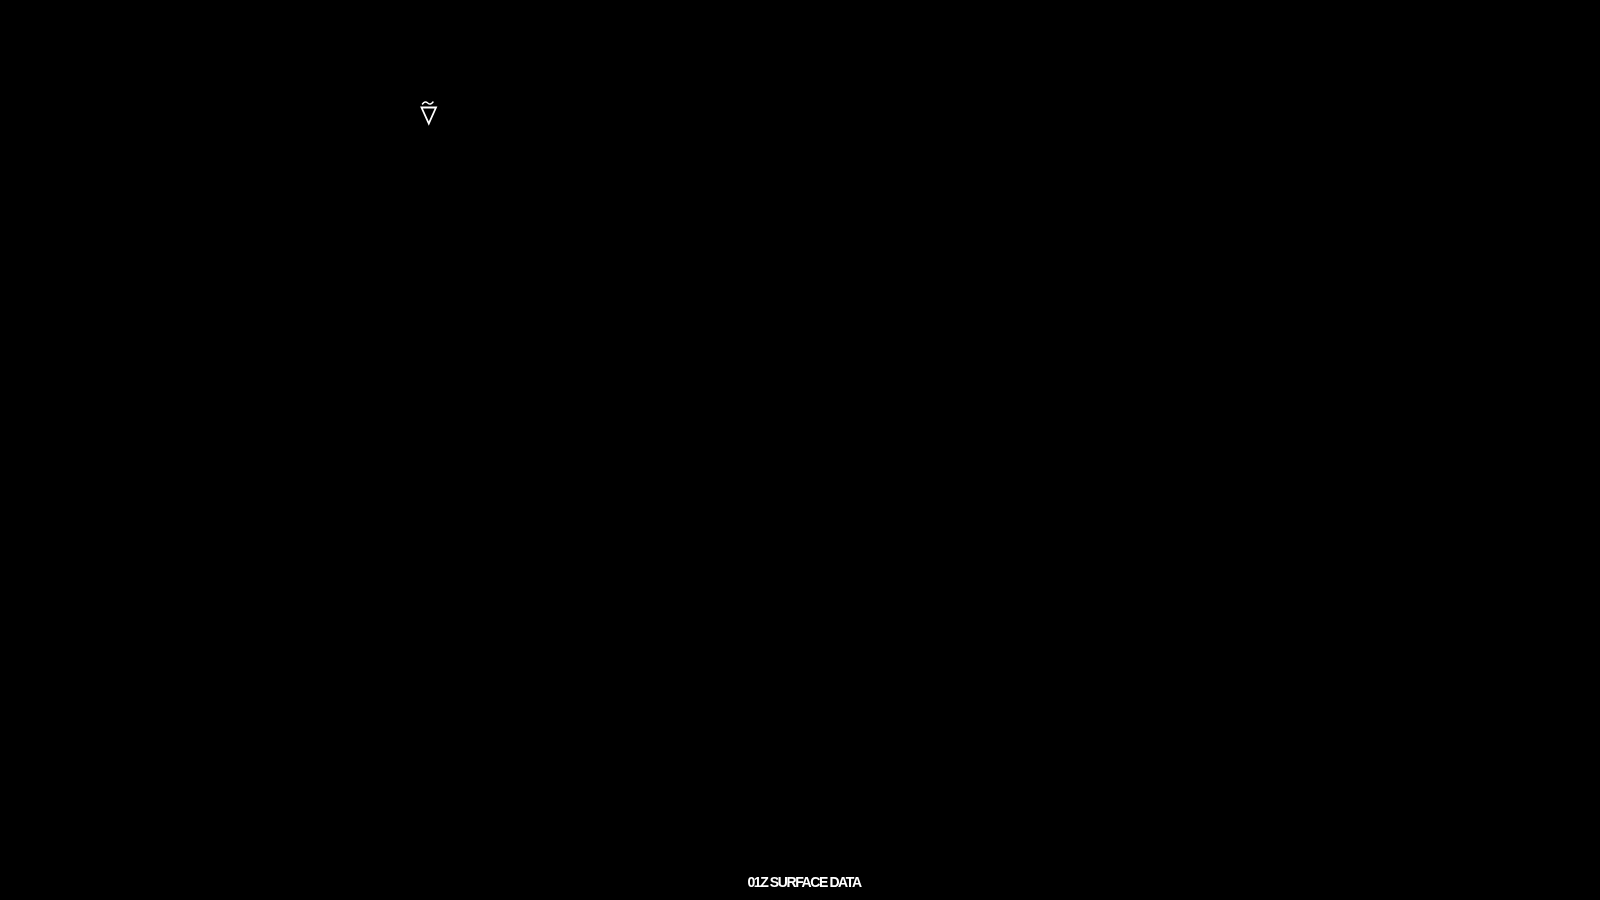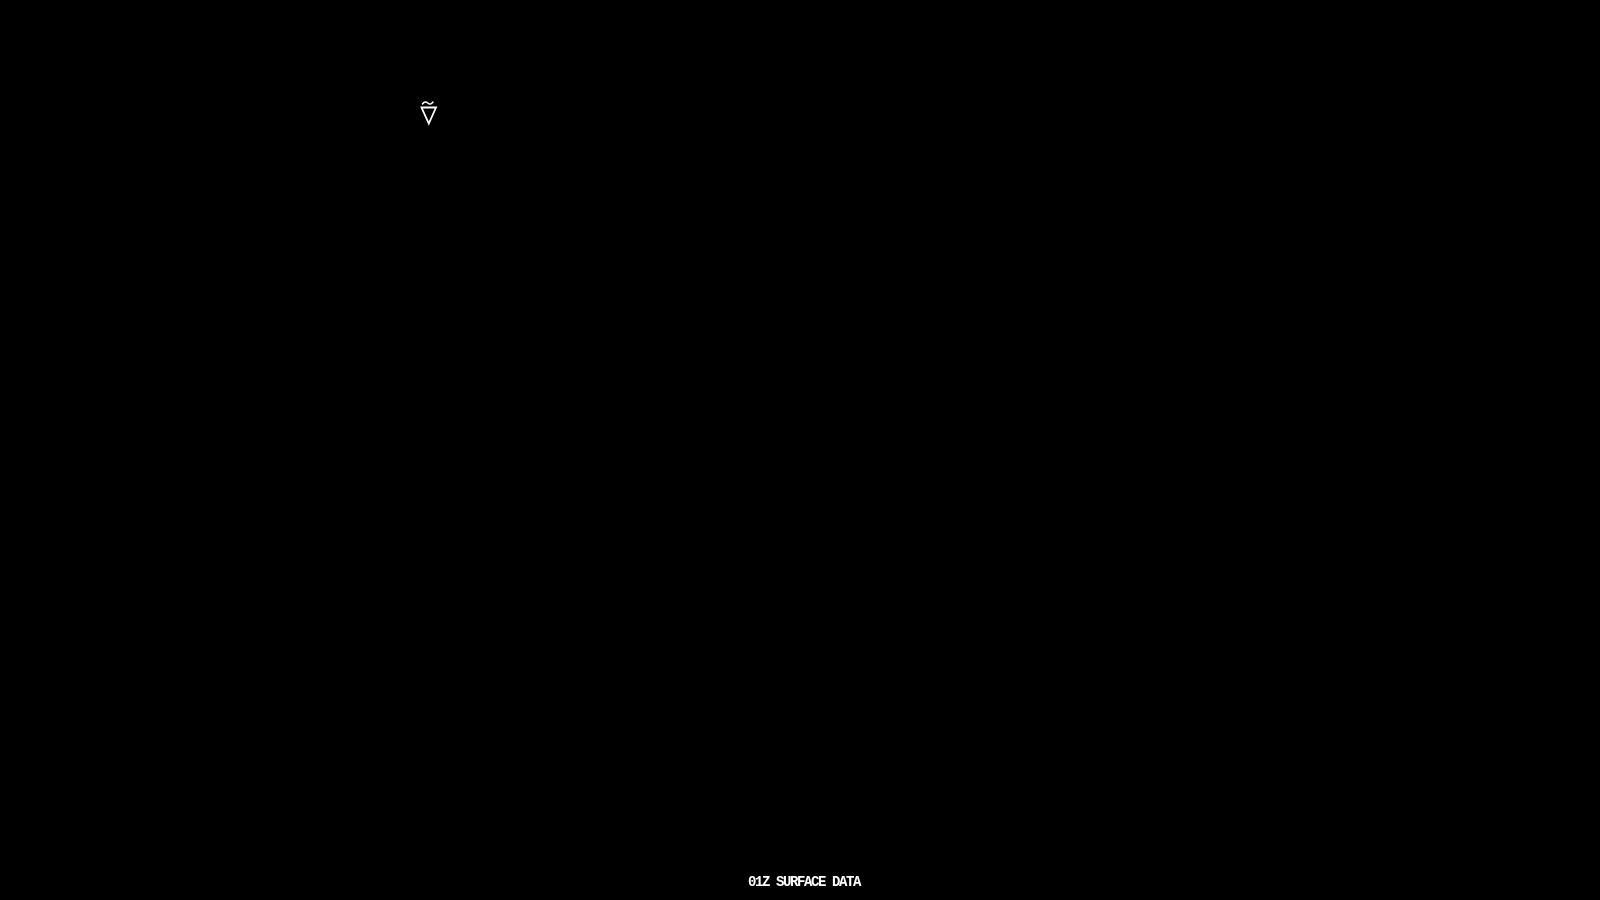--- a/index.html
+++ b/index.html
@@ -33,21 +33,21 @@
   }
   .station-symbol .tri {
     stroke-width: 1.8;
   }
   .caption {
     position: absolute;
     top: 876px;
     left: 804px;
     transform: translateX(-50%);
     color: #ffffff;
-    font-family: Liberation Mono, monospace;
+    font-family: Liberation Sans, sans-serif;
     font-size: 14px;
     font-weight: bold;
     letter-spacing: -1.4px;
     line-height: 13px;
     white-space: nowrap;
   }
 </style>
 </head>
 <body>
 

